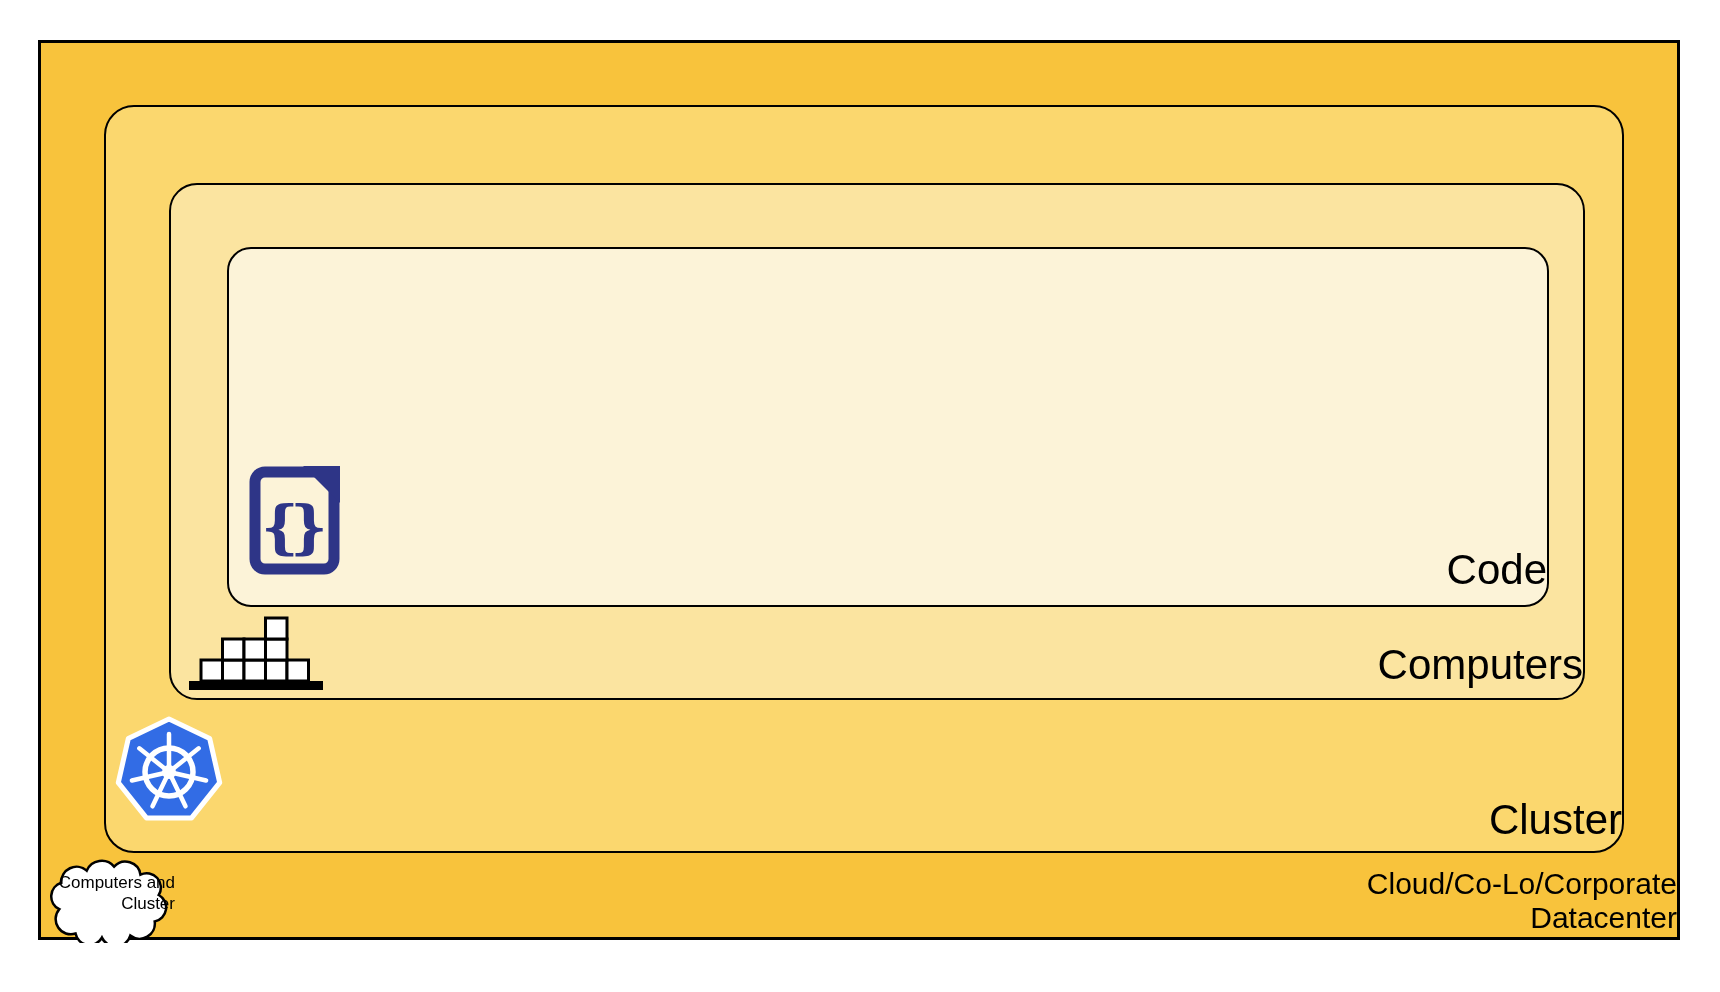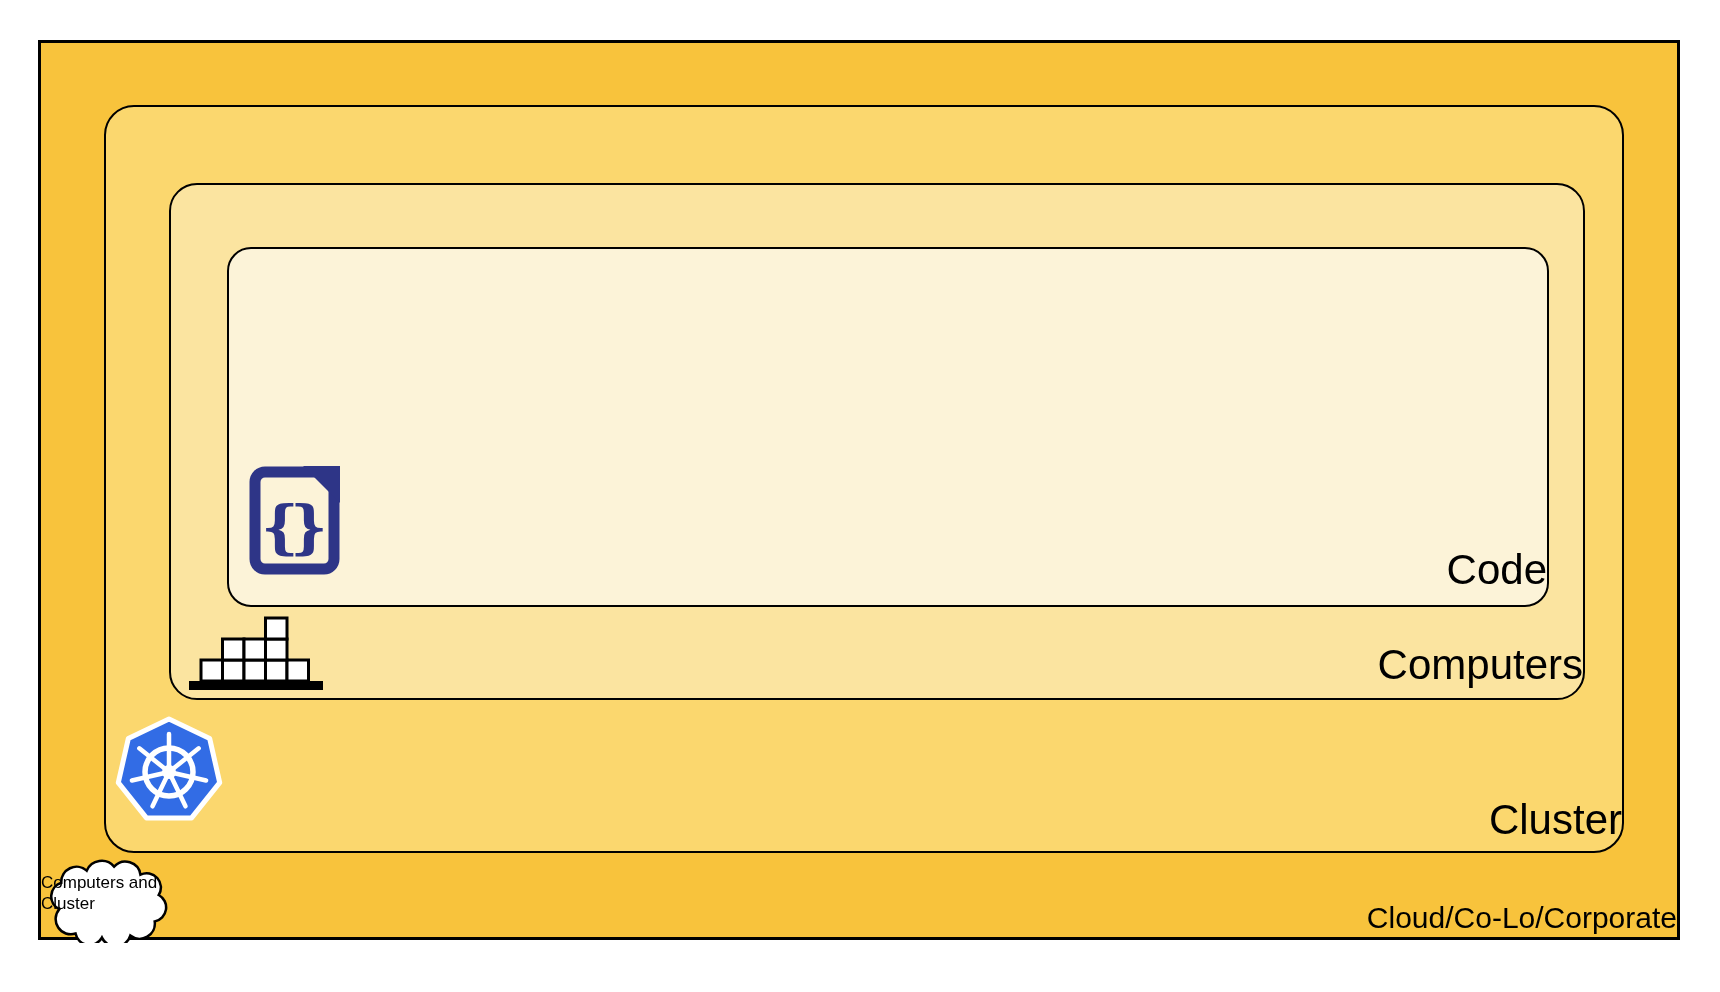--- a/index.html
+++ b/index.html
@@ -60,21 +60,21 @@
 
   .icon-box { position: absolute; }
   .icon-code-file       { left: 18px;  top: 215px; width: 95px;  height: 113px; }
   .icon-container-stack { left: 17px;  top: 428px; width: 136px; height: 78px;  }
   .icon-kubernetes      { left: 8px;   top: 608px; width: 110px; height: 112px; }
   .icon-cloud           { left: 0px;   top: 803px; width: 134px; height: 97px;  }
 
   .cloud-text {
     position: absolute;
     left: 0; right: 0; top: 26px;
-    text-align: left;
+    text-align: right;
     font-size: 17px;
     line-height: 21px;
     color: #000;
   }
   svg { display: block; }
   .brace-glyph {
     font-family: "DejaVu Serif", serif;
     font-weight: bold;
     font-size: 58px;
   }
@@ -162,16 +162,17 @@
                  A 15 15 0 0 1 18 62 Z" fill="#ffffff" stroke="#000000" stroke-width="2.5"></path>
       </svg>
       <div class="cloud-text">
         <div>Computers and</div>
         <div>Cluster</div>
       </div>
     </div>
 
     <div class="label-datacenter">
       <div>Cloud/Co-Lo/Corporate</div>
+      <div>Datacenter</div>
     </div>
   </div>
 
 </div>
 
 </body></html>

